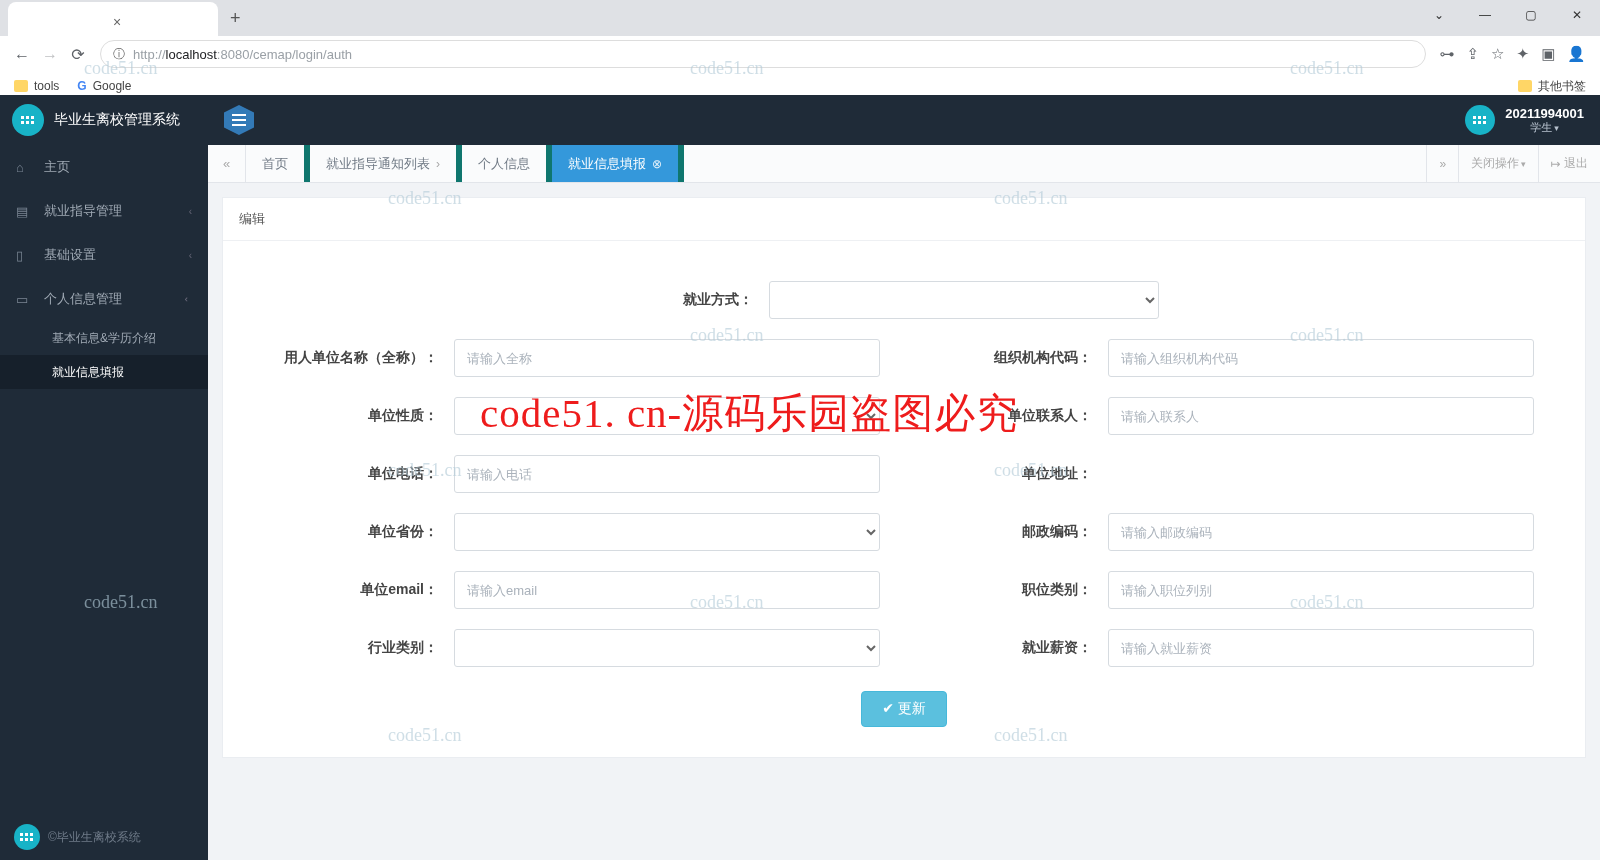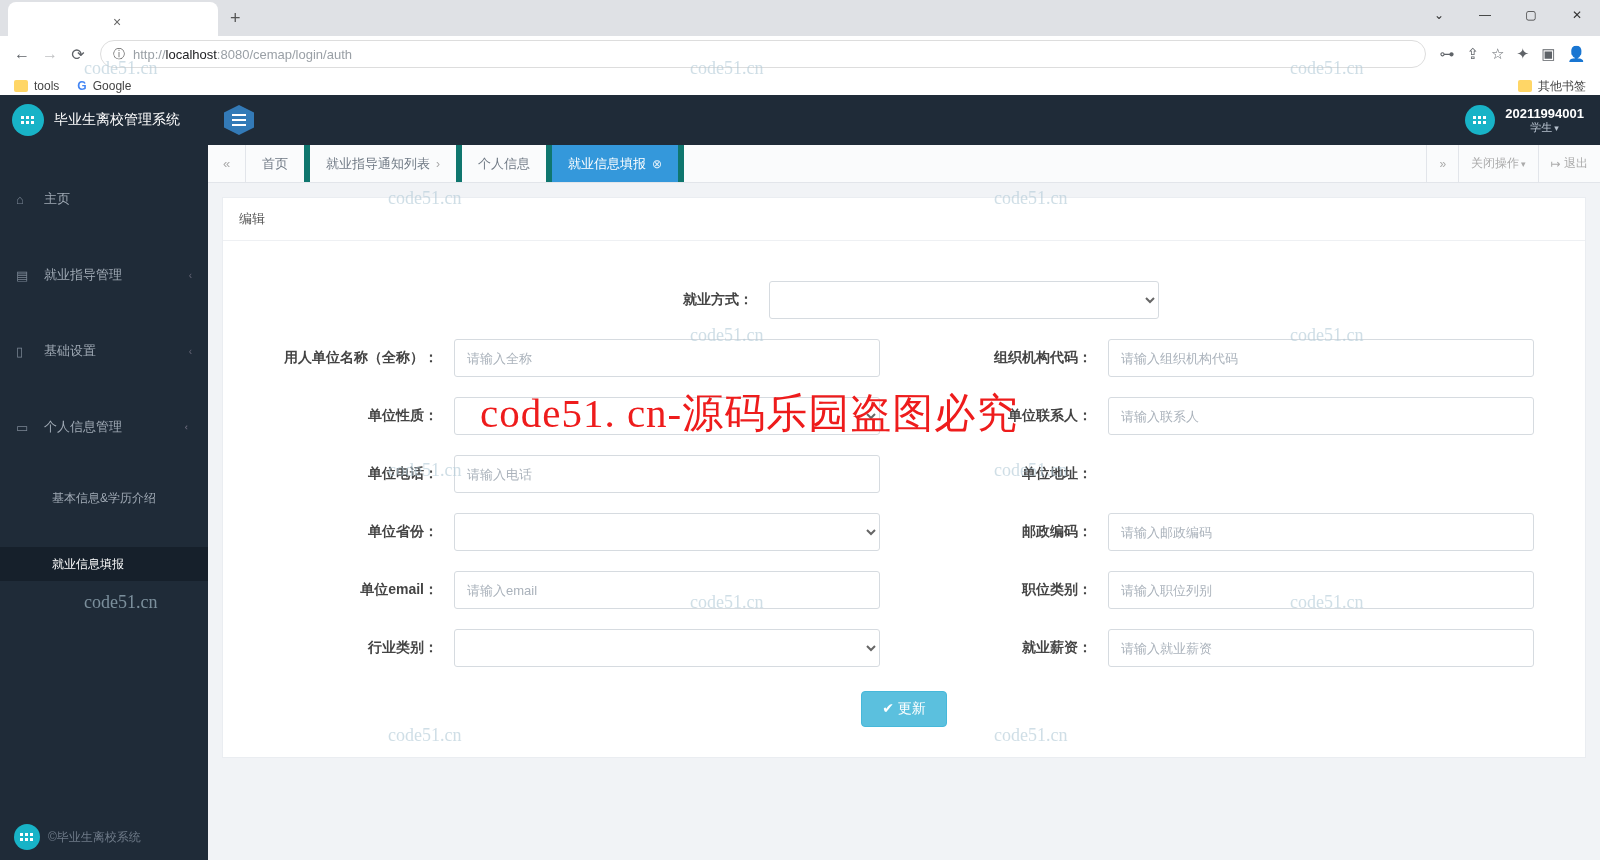--- a/index.html
+++ b/index.html
@@ -24,21 +24,21 @@
 .bar-icons span { color: #5f6368; font-size: 15px; cursor: pointer; }
 
 .bookmarks { display: flex; align-items: center; height: 28px; padding: 0 14px; background: #fff; font-size: 12px; color: #444; gap: 18px; }
 .bm-item { display: flex; align-items: center; gap: 6px; cursor: pointer; }
 .bm-folder { width: 14px; height: 12px; background: #ffd666; border-radius: 2px; display: inline-block; }
 .g-icon { font-weight: bold; color: #4285f4; }
 .bm-right { margin-left: auto; }
 
 
 .app { display: flex; height: calc(100vh - 95px); background: #f1f3f6; }
-.sidebar { width: 208px; background: #1f2b38; color: #a0aab5; display: flex; flex-direction: column; font-size: 13px; gap: 32px; }
+.sidebar { width: 208px; background: #1f2b38; color: #a0aab5; display: flex; flex-direction: column; font-size: 13px; }
 .logo-row { display: flex; align-items: center; height: 50px; padding: 0 12px; color: #fff; font-size: 14px; }
 .logo-circle { width: 32px; height: 32px; border-radius: 50%; background: #18b3c7; display: flex; align-items: center; justify-content: center; margin-right: 10px; }
 .logo-dots { width: 16px; height: 10px; background: radial-gradient(circle,#fff 1.5px,transparent 1.5px); background-size: 5px 5px; }
 .nav-item { display: flex; align-items: center; height: 44px; padding: 0 16px; cursor: pointer; }
 .nav-item .ni-icon { width: 16px; margin-right: 12px; color: #7a8694; font-size: 13px; }
 .nav-item .chev { margin-left: auto; font-size: 10px; color: #667; }
 .nav-item.expanded .chev { transform: rotate(90deg); }
 .sub-item { display: flex; align-items: center; height: 34px; padding-left: 52px; font-size: 12px; cursor: pointer; }
 .sub-item.active { background: #16202b; color: #fff; }
 .sb-footer { margin-top: auto; display: flex; align-items: center; padding: 10px 14px; font-size: 12px; color: #6e7a88; }

